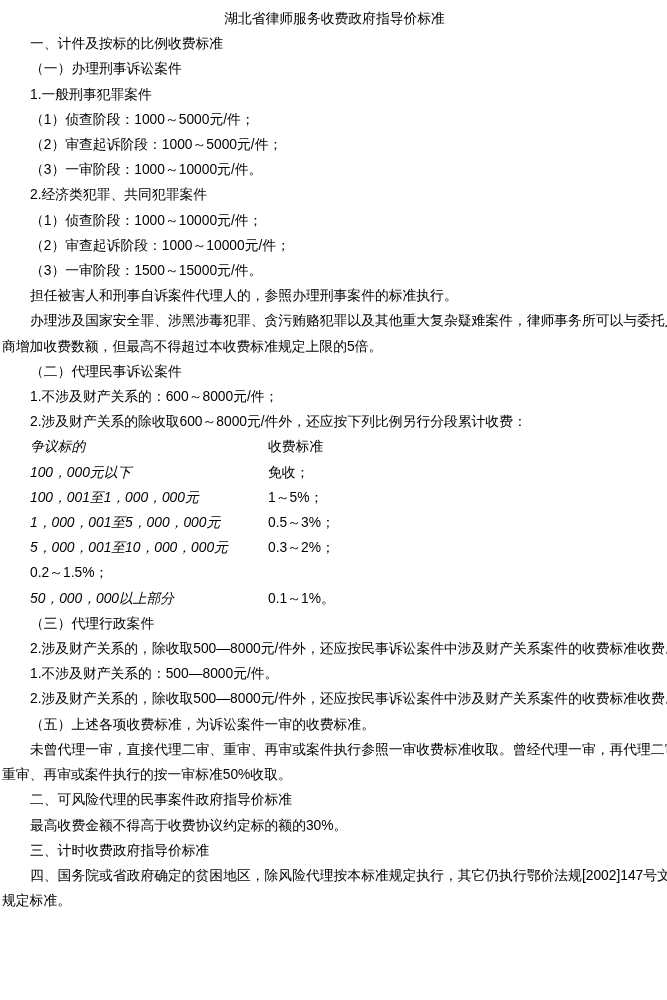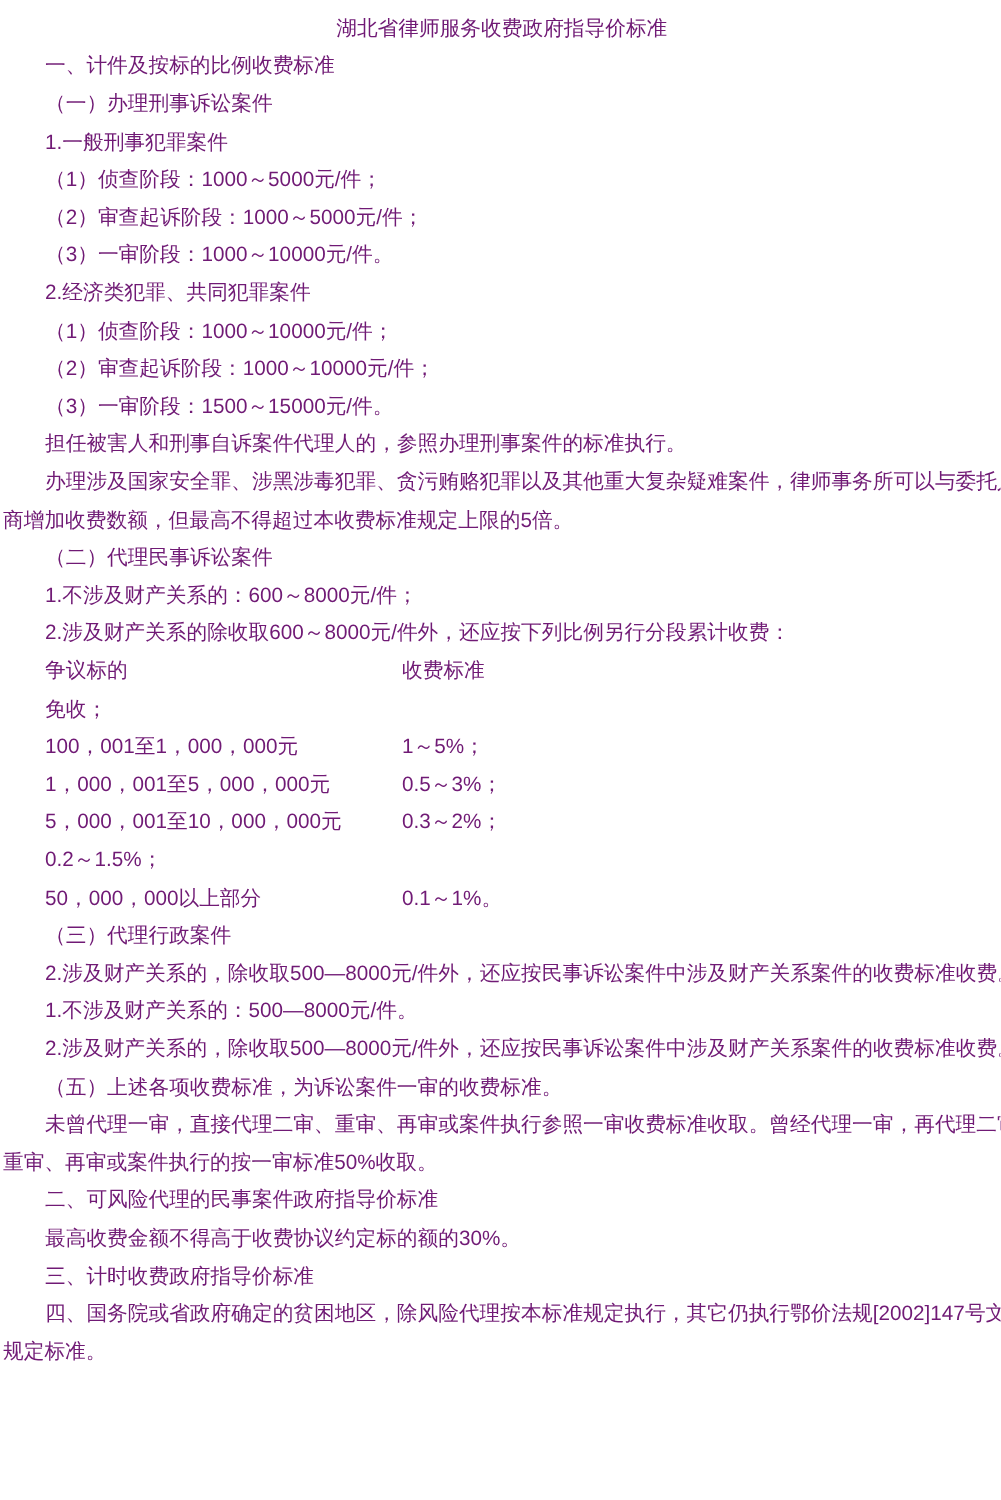--- a/index.html
+++ b/index.html
@@ -9,28 +9,28 @@
     background: #ffffff;
     overflow: hidden;
   }
   .doc {
     box-sizing: border-box;
     width: 667px;
     padding: 6px 0 0 2px;
     font-family: "Liberation Sans", "DejaVu Sans", sans-serif;
     font-size: 13.8px;
     line-height: 25.2px;
-    color: #701a75;
+    color: #000000;
   }
   .ln { white-space: pre; }
   .title { text-align: center; }
   .para { padding-left: 28px; }
   .cont { padding-left: 0; }
   .trow { display: flex; padding-left: 28px; }
-  .trow .c1 { flex: 0 0 238px; width: 238px; }
+  .trow .c1 { flex: 0 0 238px; width: 238px; font-style: italic; }
   .trow .c2 { flex: 0 0 auto; }
 </style>
 </head>
 <body>
 
 <div class="doc">
   <div class="ln title">湖北省律师服务收费政府指导价标准</div>
 
   <div class="ln para">一、计件及按标的比例收费标准</div>
   <div class="ln para">（一）办理刑事诉讼案件</div>
@@ -47,20 +47,21 @@
   <div class="ln cont">商增加收费数额，但最高不得超过本收费标准规定上限的5倍。</div>
   <div class="ln para">（二）代理民事诉讼案件</div>
   <div class="ln para">1.不涉及财产关系的：600～8000元/件；</div>
   <div class="ln para">2.涉及财产关系的除收取600～8000元/件外，还应按下列比例另行分段累计收费：</div>
 
   <div class="ln trow">
     <span class="c1">争议标的</span>
     <span class="c2">收费标准</span>
   </div>
   <div class="ln trow">
+    <span class="c1">100，000元以下</span>
     <span class="c2">免收；</span>
   </div>
   <div class="ln trow">
     <span class="c1">100，001至1，000，000元</span>
     <span class="c2">1～5%；</span>
   </div>
   <div class="ln trow">
     <span class="c1">1，000，001至5，000，000元</span>
     <span class="c2">0.5～3%；</span>
   </div>

